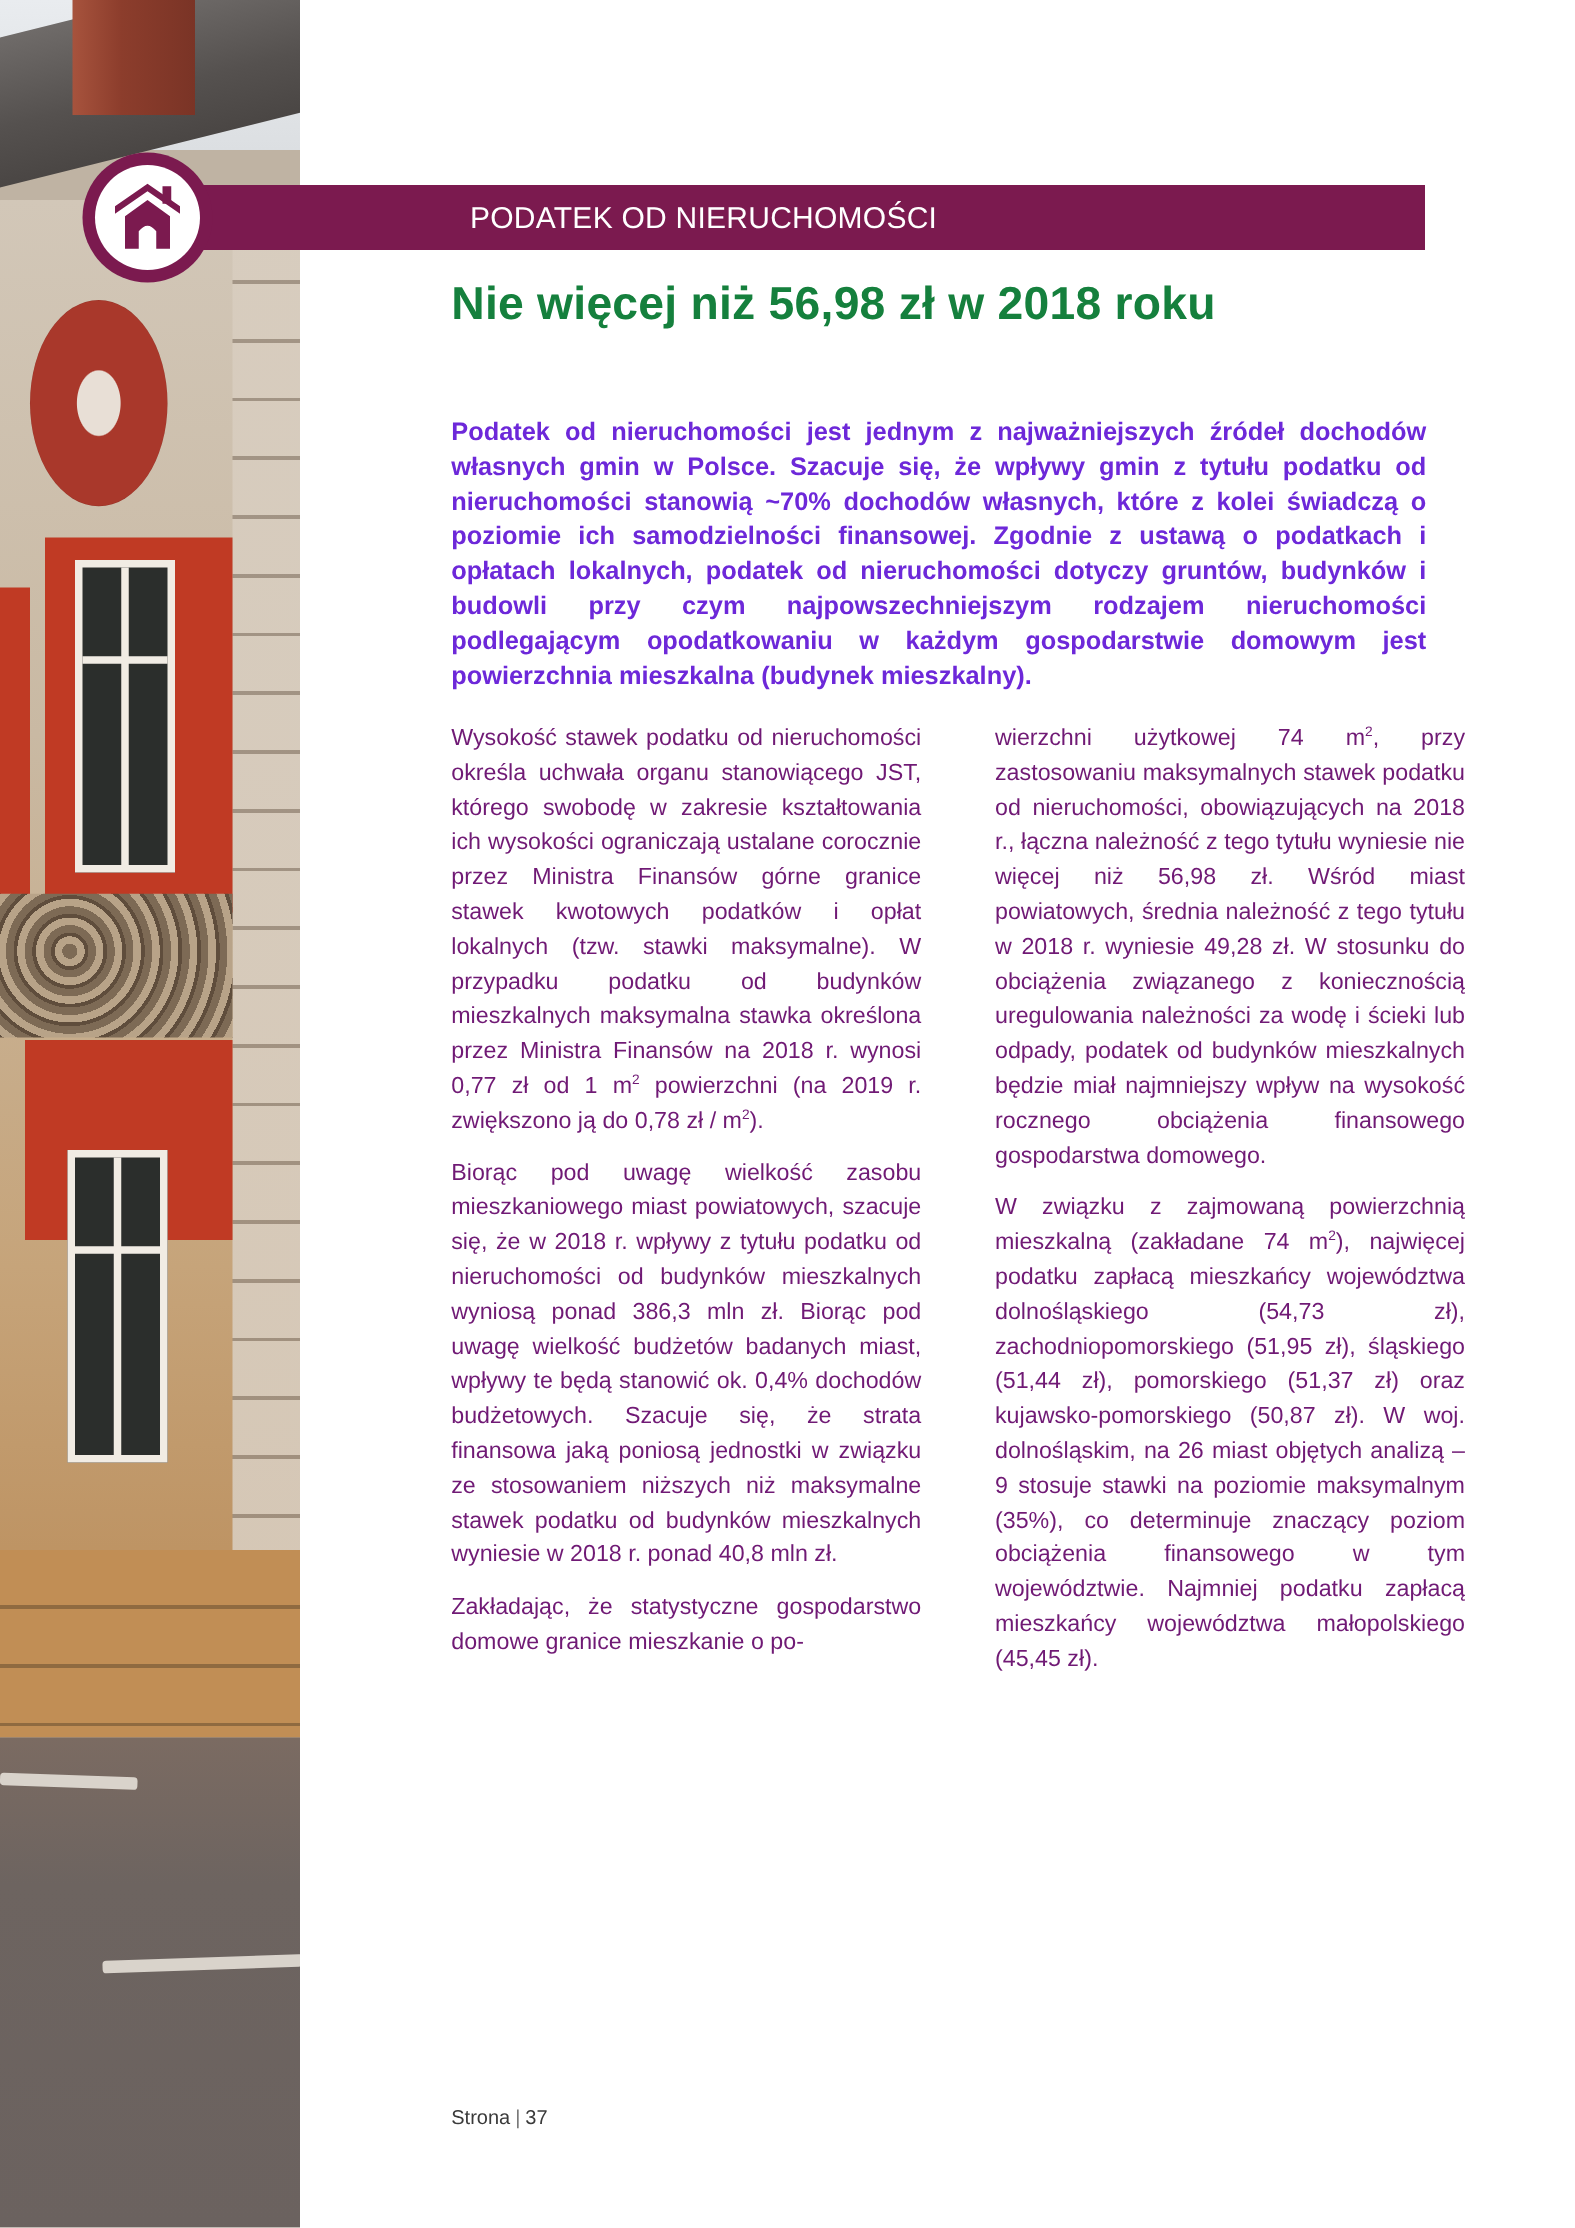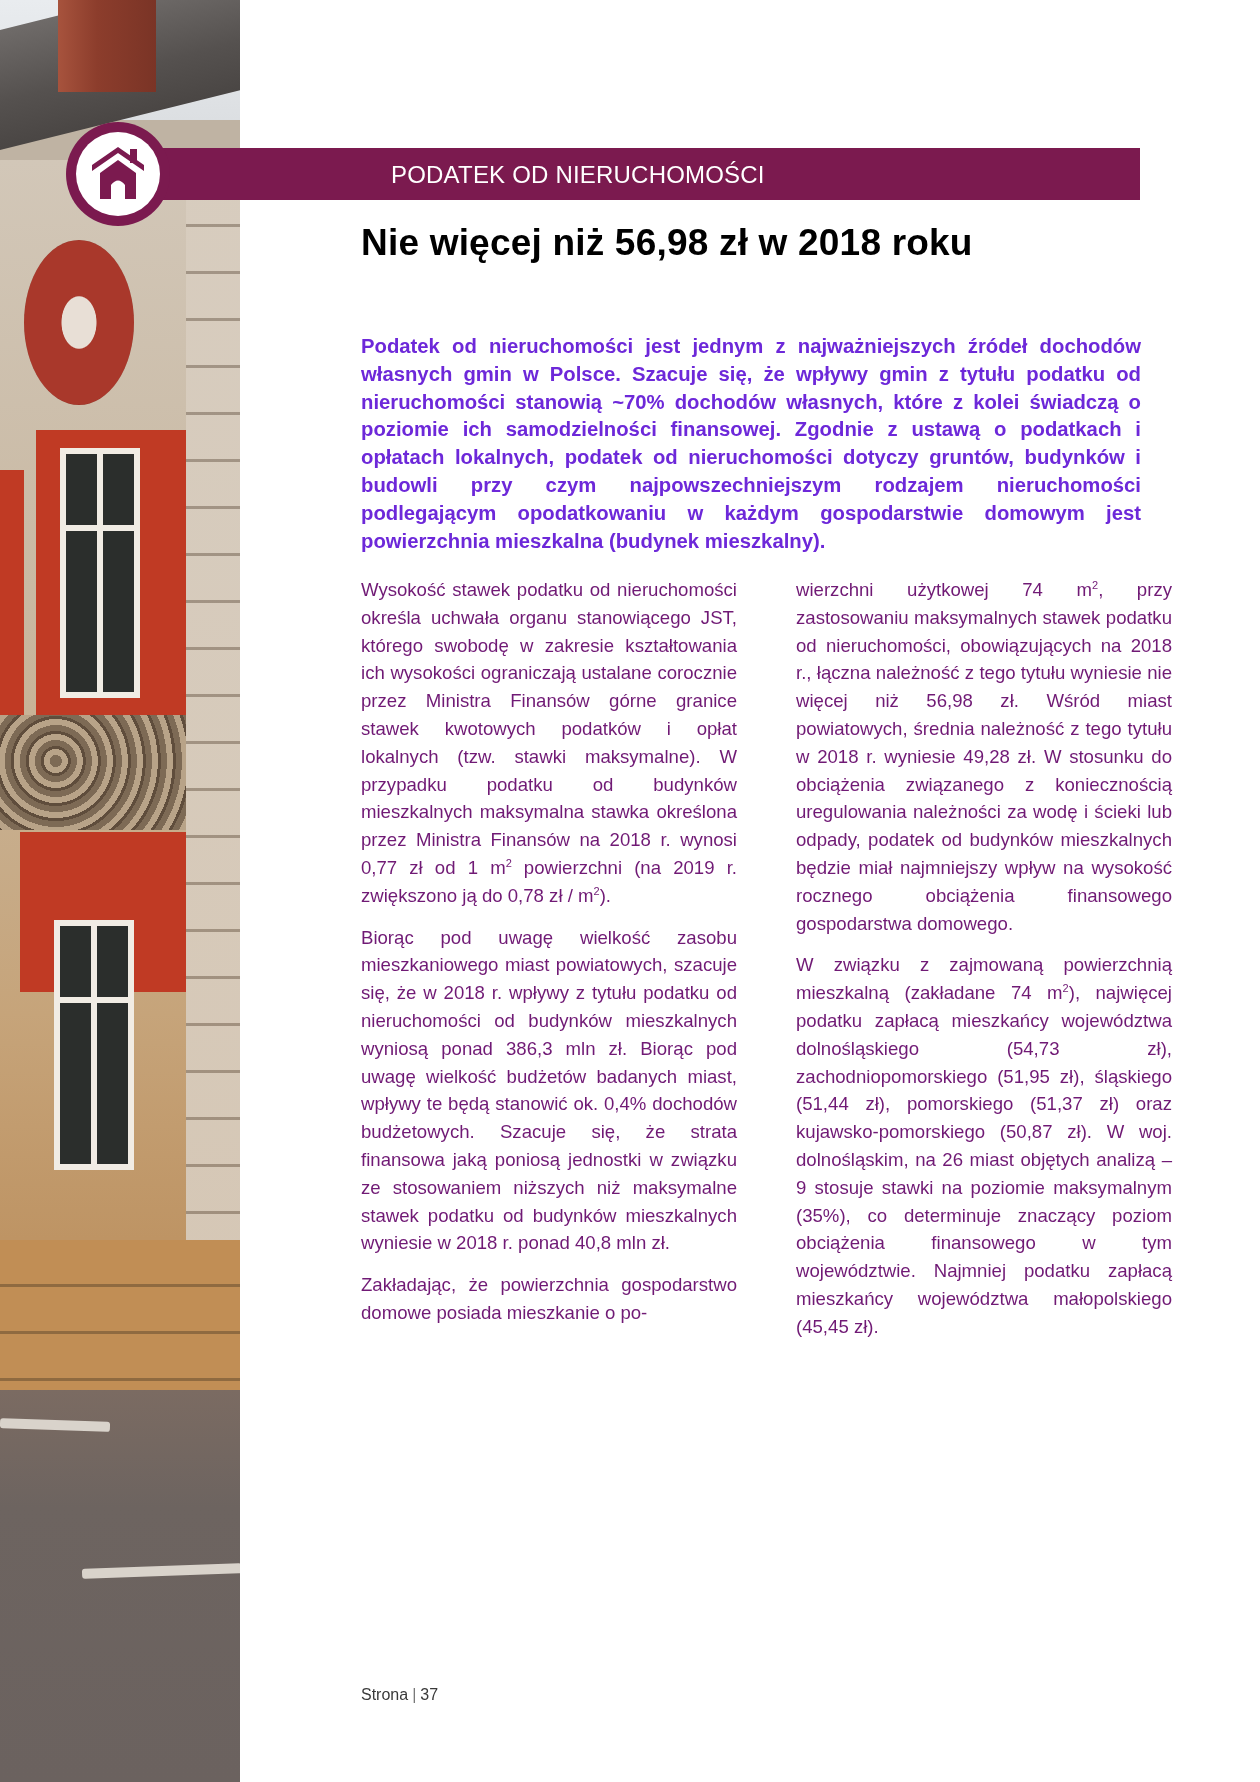--- a/index.html
+++ b/index.html
@@ -29,31 +29,31 @@
   .photo .ornament { position: absolute; left: 0; top: 715px; width: 186px; height: 115px;
                      background: repeating-radial-gradient(circle at 30% 40%, #7d6a55 0 6px, #b8a388 6px 12px, #5f4d3c 12px 15px); }
   .photo .base { position: absolute; left: 0; top: 1240px; width: 240px; height: 150px;
                  background: repeating-linear-gradient(180deg, #c18e55 0 44px, #8f6a40 44px 47px); }
   .photo .road { position: absolute; left: 0; top: 1390px; width: 240px; height: 392px;
                  background: linear-gradient(180deg, #7b6b62 0%, #6d6460 30%, #6b625f 100%); }
   .photo .stripe { position: absolute; height: 10px; background: #d9d3cb; border-radius: 3px; }
 
   
   .banner { position: absolute; left: 150px; top: 148px; width: 990px; height: 52px; background: #7b1a4f; }
-  .banner-title { position: absolute; left: 391px; top: 148px; height: 52px; line-height: 54px;
+  .banner-title { position: absolute; left: 376px; top: 148px; height: 52px; line-height: 54px;
                   color: #ffffff; font-size: 24px; letter-spacing: 0.2px; }
   .badge { position: absolute; left: 66px; top: 122px; width: 104px; height: 104px; border-radius: 50%;
            background: #7b1a4f; }
   .badge-inner { position: absolute; left: 76px; top: 132px; width: 84px; height: 84px; border-radius: 50%;
                  background: #ffffff; }
   .house-icon { position: absolute; left: 88px; top: 143px; width: 60px; height: 60px; }
 
   
   .headline { position: absolute; left: 361px; top: 222px; margin: 0; font-size: 37px; font-weight: bold;
-              color: #000000; letter-spacing: 0.2px; }
+              color: #15803d; letter-spacing: 0.2px; }
 
   
   .lead { position: absolute; left: 361px; top: 333px; width: 780px; margin: 0;
           font-size: 20.3px; line-height: 27.8px; font-weight: bold; color: #6d28d9; text-align: justify; }
 
   
   .col { position: absolute; top: 576px; width: 376px; font-size: 18.6px; line-height: 27.8px; color: #701a75; }
   .col-left { left: 361px; }
   .col-right { left: 796px; }
   .col p { margin: 0 0 14px 0; text-align: justify; }
@@ -95,21 +95,21 @@
   <path d="M12,30 L30,17 L48,30 L48,56 L37,56 L37,42 Q30,33 23,42 L23,56 L12,56 Z" fill="#7b1a4f"></path>
 </svg>
 
 <h1 class="headline">Nie więcej niż 56,98 zł w 2018 roku</h1>
 
 <p class="lead">Podatek od nieruchomości jest jednym z najważniejszych źródeł dochodów własnych gmin w Polsce. Szacuje się, że wpływy gmin z tytułu podatku od nieruchomości stanowią ~70% dochodów własnych, które z kolei świadczą o poziomie ich samodzielności finansowej. Zgodnie z ustawą o podatkach i opłatach lokalnych, podatek od nieruchomości dotyczy gruntów, budynków i budowli przy czym najpowszechniejszym rodzajem nieruchomości podlegającym opodatkowaniu w każdym gospodarstwie domowym jest powierzchnia mieszkalna (budynek mieszkalny).</p>
 
 <div class="col col-left">
   <p><span>Wysokość stawek podatku od nieruchomości określa uchwała organu stanowiącego JST, którego swobodę w zakresie kształtowania ich wysokości ograniczają ustalane corocznie przez Ministra Finansów górne granice stawek kwotowych podatków i opłat lokalnych (tzw. stawki maksymalne). W przypadku podatku od budynków mieszkalnych maksymalna stawka określona przez Ministra Finansów na 2018 r. wynosi 0,77 zł od 1 m</span><sup>2</sup><span> powierzchni (na 2019 r. zwiększono ją do 0,78 zł / m</span><sup>2</sup><span>).</span></p>
   <p>Biorąc pod uwagę wielkość zasobu mieszkaniowego miast powiatowych, szacuje się, że w 2018 r. wpływy z tytułu podatku od nieruchomości od budynków mieszkalnych wyniosą ponad 386,3 mln zł. Biorąc pod uwagę wielkość budżetów badanych miast, wpływy te będą stanowić ok. 0,4% dochodów budżetowych. Szacuje się, że strata finansowa jaką poniosą jednostki w związku ze stosowaniem niższych niż maksymalne stawek podatku od budynków mieszkalnych wyniesie w 2018 r. ponad 40,8 mln zł.</p>
-  <p>Zakładając, że powierzchnia gospodarstwo domowe posiada mieszkanie o po-</p>
+  <p>Zakładając, że statystyczne gospodarstwo domowe granice mieszkanie o po-</p>
 </div>
 
 <div class="col col-right">
   <p><span>wierzchni użytkowej 74 m</span><sup>2</sup><span>, przy zastosowaniu maksymalnych stawek podatku od nieruchomości, obowiązujących na 2018 r., łączna należność z tego tytułu wyniesie nie więcej niż 56,98 zł. Wśród miast powiatowych, średnia należność z tego tytułu w 2018 r. wyniesie 49,28 zł. W stosunku do obciążenia związanego z koniecznością uregulowania należności za wodę i ścieki lub odpady, podatek od budynków mieszkalnych będzie miał najmniejszy wpływ na wysokość rocznego obciążenia finansowego gospodarstwa domowego.</span></p>
   <p><span>W związku z zajmowaną powierzchnią mieszkalną (zakładane 74 m</span><sup>2</sup><span>), najwięcej podatku zapłacą mieszkańcy województwa dolnośląskiego (54,73 zł), zachodniopomorskiego (51,95 zł), śląskiego (51,44 zł), pomorskiego (51,37 zł) oraz kujawsko-pomorskiego (50,87 zł). W woj. dolnośląskim, na 26 miast objętych analizą – 9 stosuje stawki na poziomie maksymalnym (35%), co determinuje znaczący poziom obciążenia finansowego w tym województwie. Najmniej podatku zapłacą mieszkańcy województwa małopolskiego (45,45 zł).</span></p>
 </div>
 
 <div class="footer">
   <span>Strona</span><span class="sep">|</span><span>37</span>
 </div>

